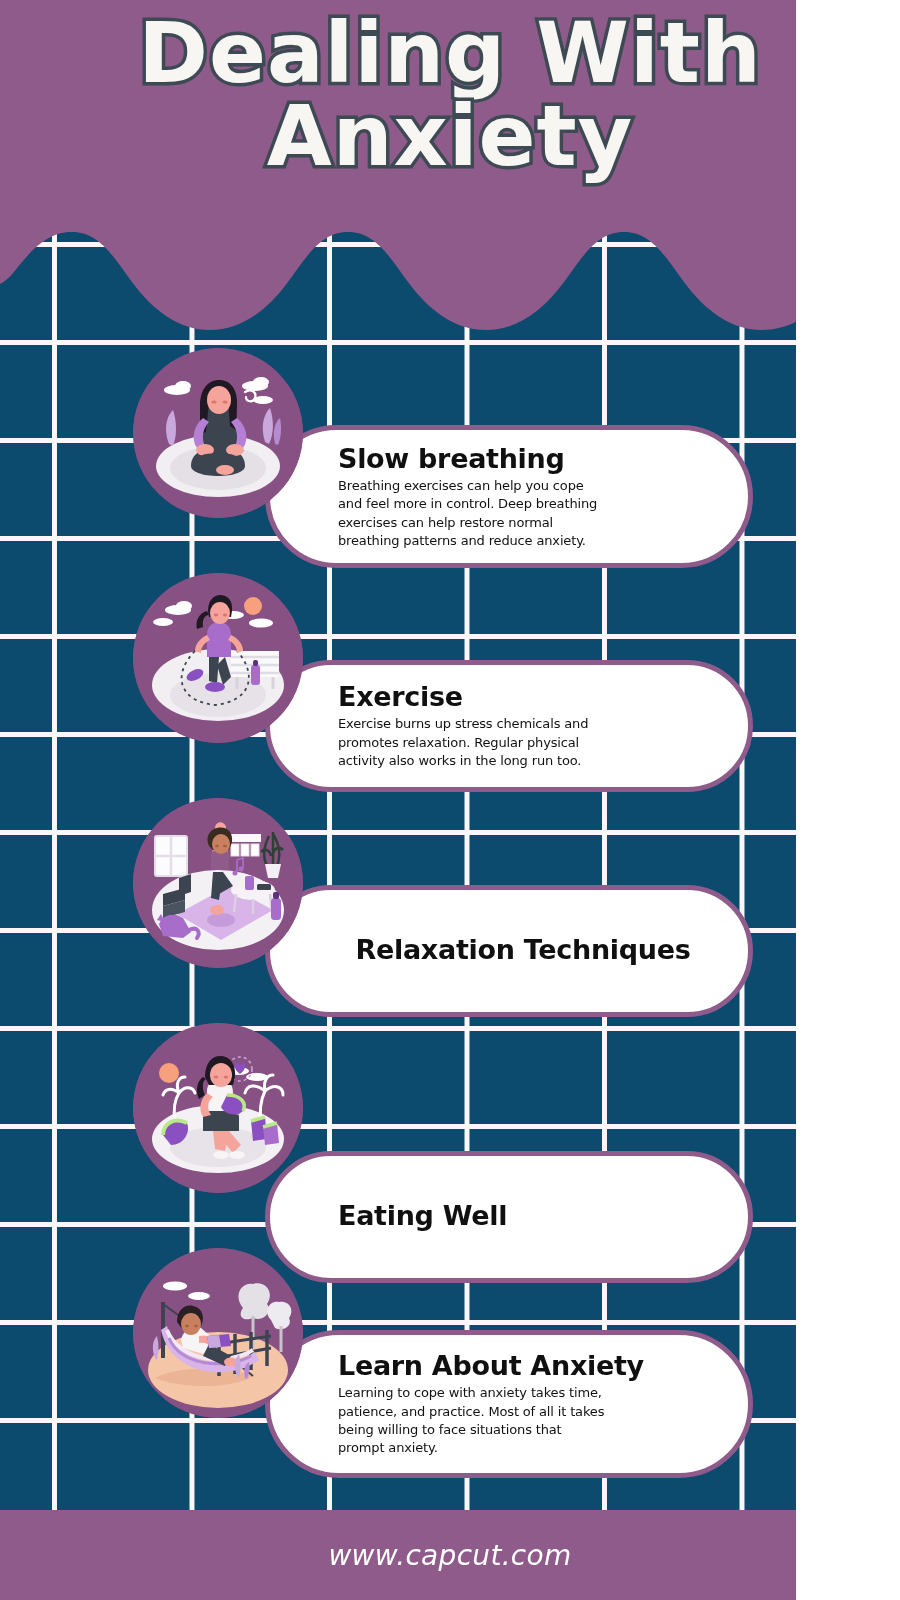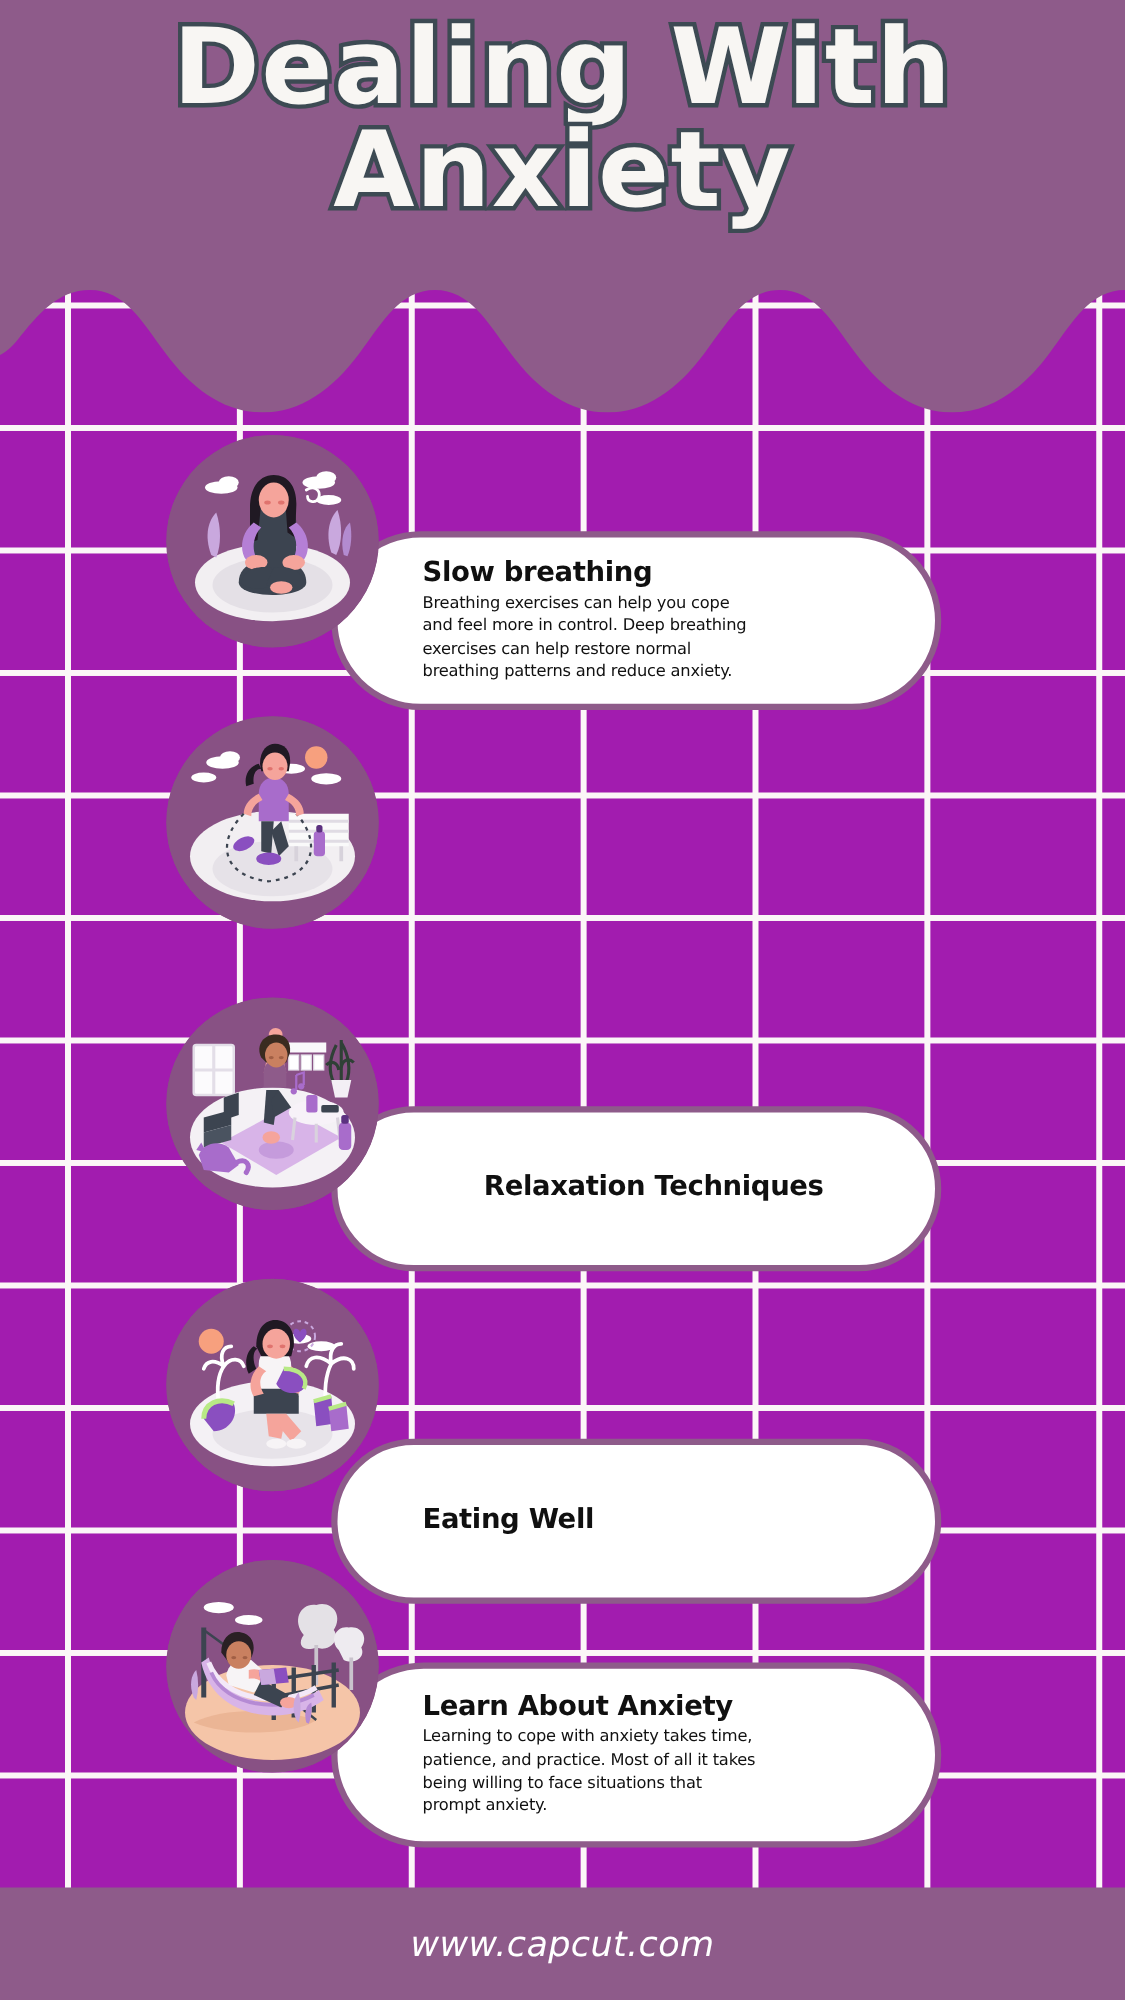--- a/index.html
+++ b/index.html
@@ -6,24 +6,24 @@
     margin: 0;
     padding: 0;
     background: #ffffff;
   }
   body {
     font-family: "Liberation Sans", sans-serif;
   }
 
   #poster {
     position: relative;
-    width: 900px;
+    width: 796px;
     height: 1600px;
     overflow: hidden;
-    background: #a21caf;
+    background: #0c4a6e;
   }
 
   
   .grid-layer {
     position: absolute;
     left: 0; top: 0;
     width: 900px;
     height: 1600px;
     background-image:
       linear-gradient(to right, #FBF6F7 0px, #FBF6F7 5px, transparent 5px),
@@ -67,21 +67,21 @@
     border: 5px solid #8E5B8A;
     border-radius: 999px;
     padding: 20px 40px 20px 68px;
     display: flex;
     flex-direction: column;
     justify-content: center;
   }
   .card-title {
     font-family: "DejaVu Sans", sans-serif;
     font-weight: bold;
-    font-size: 22px;
+    font-size: 27px;
     color: #101010;
     margin: 0 0 3px 0;
     letter-spacing: -0.3px;
   }
   .card-body {
     font-family: "DejaVu Sans", sans-serif;
     font-size: 13px;
     line-height: 1.42;
     color: #111111;
     margin: 0;
@@ -188,20 +188,26 @@
       <ellipse cx="102" cy="102" rx="9" ry="6" fill="#F5A49B"></ellipse>
 
       <path d="M60,118 C62,108 72,104 84,106 L90,120 C76,124 64,124 60,118 Z" fill="#3C4450"></path>
       <path d="M110,118 C108,108 98,104 86,106 L80,120 C94,124 106,124 110,118 Z" fill="#3C4450"></path>
       <ellipse cx="92" cy="122" rx="9" ry="5" fill="#F5A49B"></ellipse>
 
       <path d="M112,44 C118,40 124,44 122,50 C120,55 113,54 113,49" stroke="#FFFFFF" stroke-width="2.2" fill="none" stroke-linecap="round"></path>
     </svg>
   </div>
 
+  <div class="card" style="left:265px; top:660px; width:488px; height:132px;">
+    <div class="card-title">Exercise</div>
+    <div class="card-body">Exercise burns up stress chemicals and
+promotes relaxation. Regular physical
+activity also works in the long run too.</div>
+  </div>
 
   <div class="circle" style="left:133px; top:573px;">
     <svg width="170" height="170" viewBox="0 0 170 170">
       <circle cx="85" cy="85" r="85" fill="#885184"></circle>
       <ellipse cx="85" cy="112" rx="66" ry="36" fill="#F2EFF2"></ellipse>
       <ellipse cx="85" cy="122" rx="48" ry="22" fill="#E6E2E8"></ellipse>
 
       <circle cx="120" cy="33" r="9" fill="#F7A07E"></circle>
 
       <ellipse cx="45" cy="37" rx="13" ry="5" fill="#FFFFFF"></ellipse>

